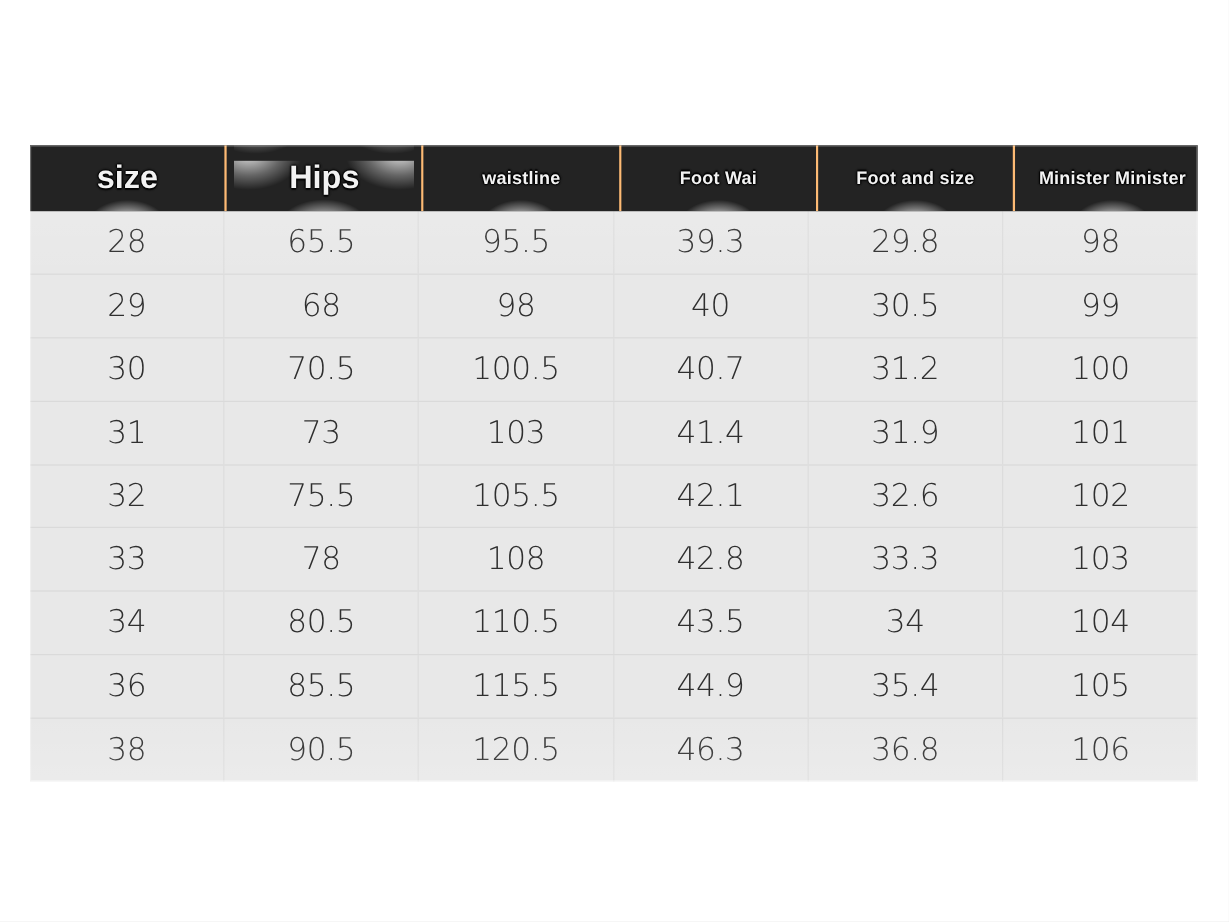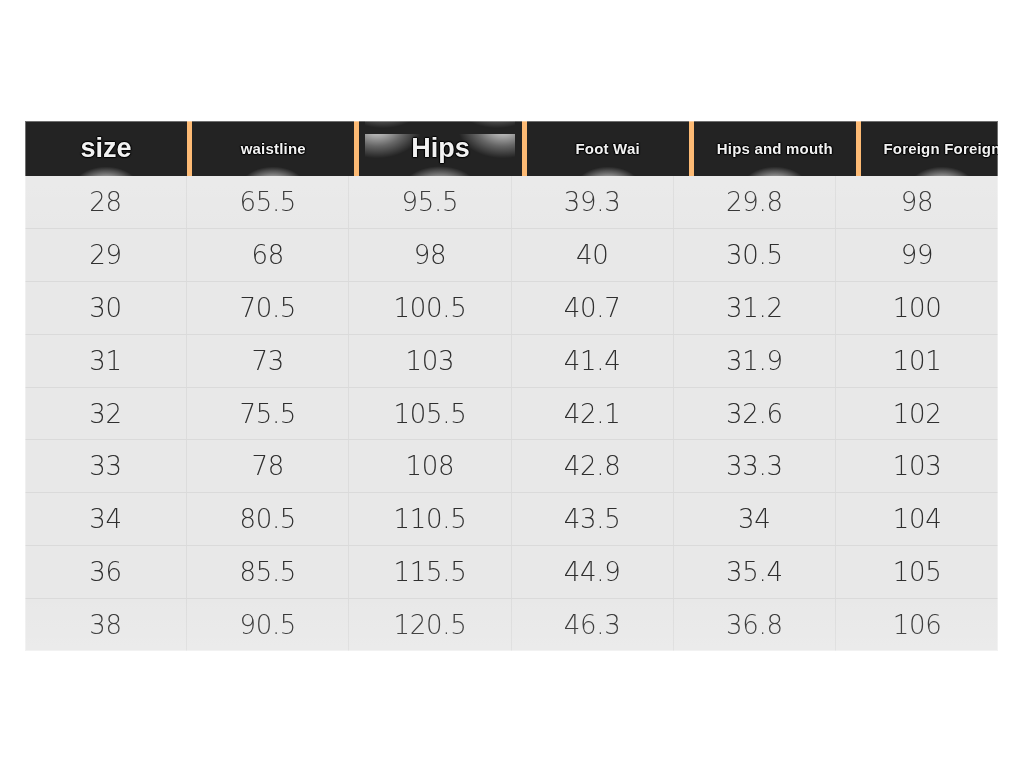--- a/index.html
+++ b/index.html
@@ -32,21 +32,21 @@
     display: flex;
     height: 55px;
     background: #1f1f1f;
     position: relative;
     overflow: hidden;
   }
   .hcell {
     flex: 0 0 162.2px;
     position: relative;
     background: #232323;
-    border-right: 5px solid #fdba74;
+    border-right: 2px solid #fdba74;
     overflow: hidden;
     display: flex;
     align-items: center;
     justify-content: center;
   }
   .hcell:last-child { border-right: none; }
 
   
   .glare {
     position: absolute;
@@ -178,43 +178,43 @@
 <div id="size-chart">
 
   <div class="chart-header">
 
     <div class="hcell">
       <span class="glare"></span>
       <span class="hlabel big">size</span>
     </div>
 
     <div class="hcell">
-      <span class="glare"></span>
-      <span class="hlabel">waistline</span>
-    </div>
-
-    <div class="hcell">
       <span class="glare wide"></span>
       <span class="glare top-beams"></span>
       <span class="hlabel big">Hips</span>
     </div>
 
     <div class="hcell">
       <span class="glare"></span>
+      <span class="hlabel">waistline</span>
+    </div>
+
+    <div class="hcell">
+      <span class="glare"></span>
       <span class="hlabel">Foot Wai</span>
     </div>
 
     <div class="hcell">
       <span class="glare"></span>
-      <span class="hlabel">Hips and mouth</span>
-    </div>
-
-    <div class="hcell">
-      <span class="glare"></span>
-      <span class="hlabel">Foreign Foreign</span>
+      <span class="hlabel">Foot and size</span>
+    </div>
+
+    <div class="hcell">
+      <span class="glare"></span>
+      <span class="hlabel">Minister Minister</span>
     </div>
 
   </div>
 
   <div class="chart-body" id="chart-body">
       <div class="row">
         <div class="cell">28</div>
         <div class="cell">65.5</div>
         <div class="cell">95.5</div>
         <div class="cell">39.3</div>

